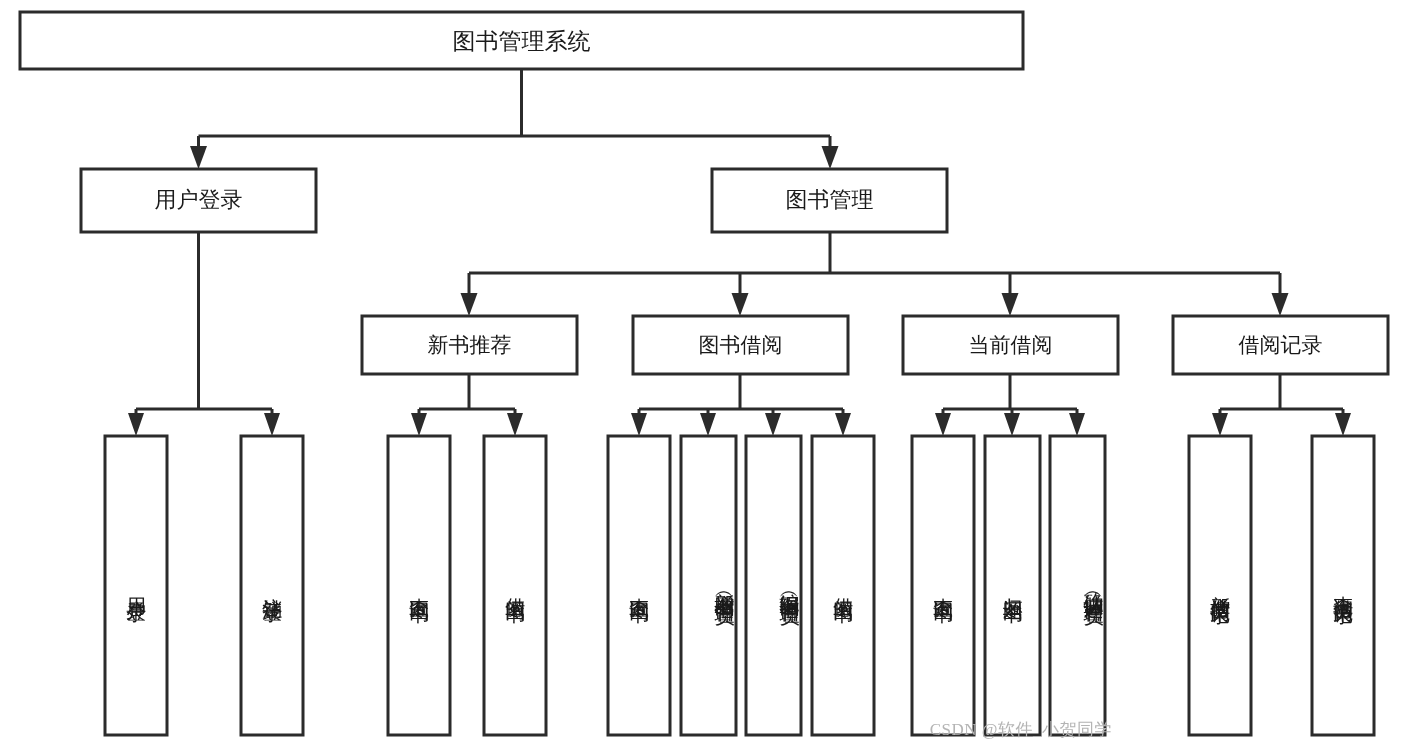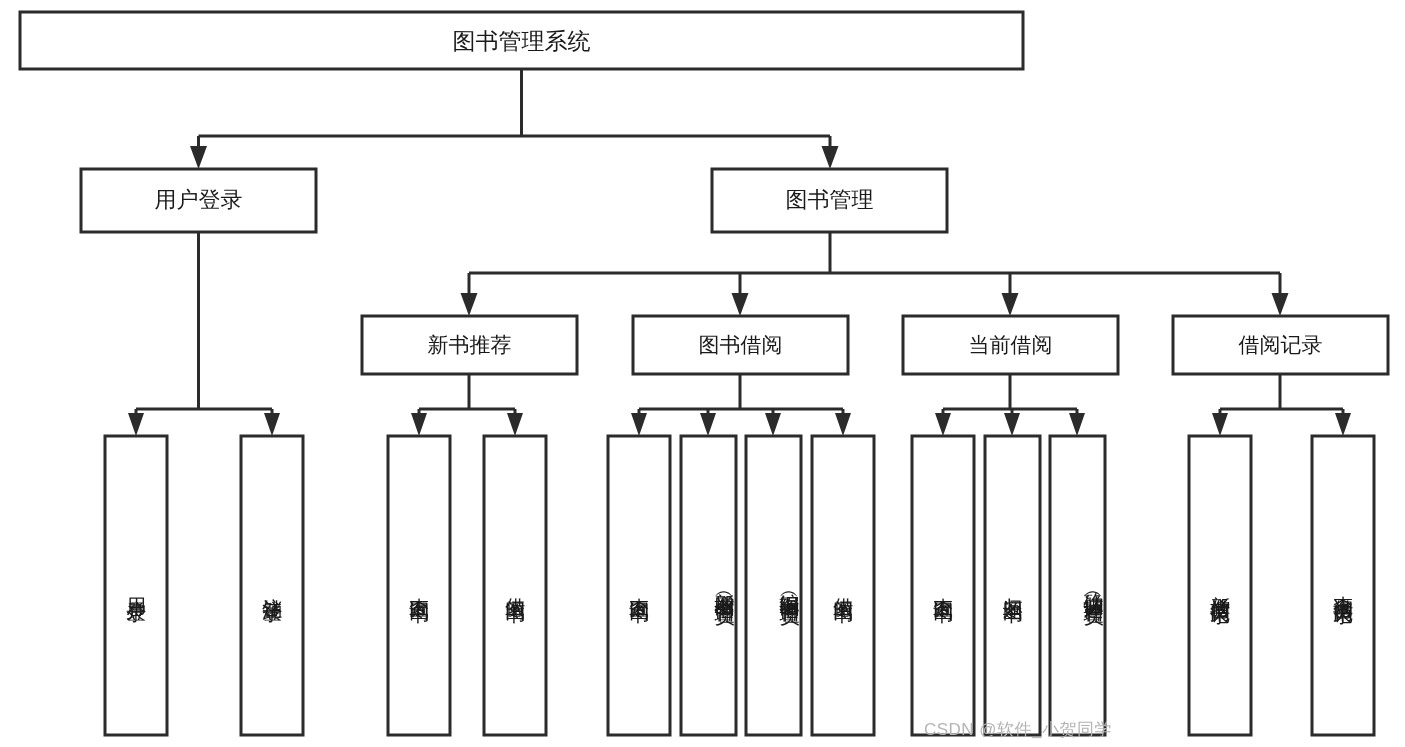--- a/index.html
+++ b/index.html
@@ -64,21 +64,21 @@
     white-space: nowrap;
     pointer-events: none;
     display: flex;
     align-items: center;
     justify-content: center;
   }
   #watermark {
     position: absolute;
     right: 8px;
     bottom: 6px;
-    font-family: Liberation Sans, sans-serif;
+    font-family: Liberation Serif, serif;
     font-size: 17px;
     color: #b4b4b4;
     white-space: nowrap;
     letter-spacing: 0.5px;
   }
 </style>
 </head>
 <body>
 
 <div id="diagram-root">

